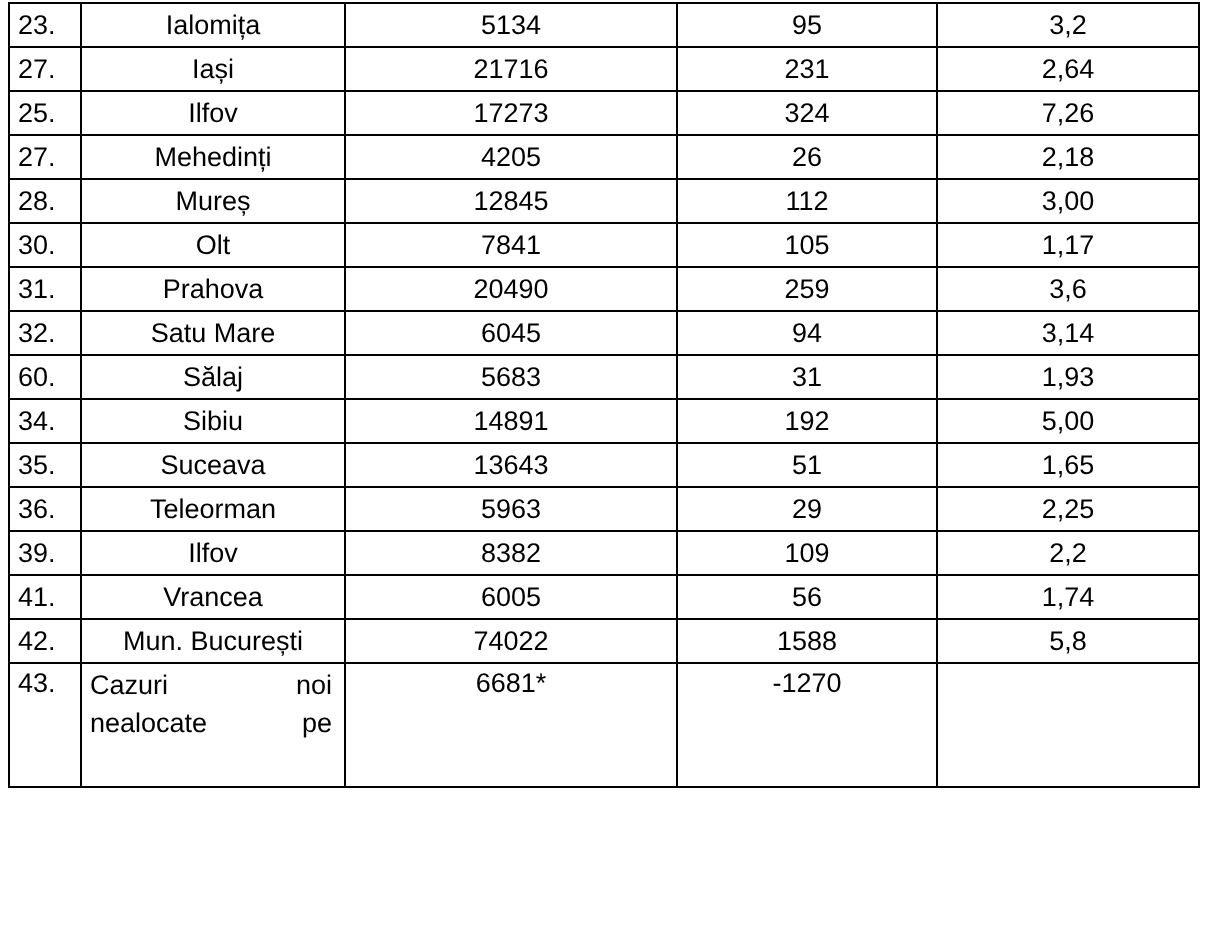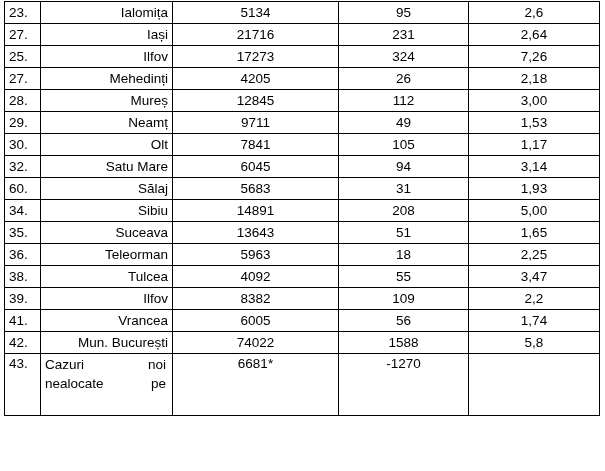--- a/index.html
+++ b/index.html
@@ -41,21 +41,21 @@
   col.c-name { width: 132px; }
   col.c-v1 { width: 166px; }
   col.c-v2 { width: 130px; }
   col.c-v3 { width: 131px; }
 
   td.idx {
     text-align: left;
     padding-left: 6px;
   }
   td.name {
-    text-align: right;
+    text-align: center;
     padding-left: 6px;
   }
   td.num {
     text-align: center;
   }
   
   tr.tall td {
     height: 60px;
     vertical-align: top;
     white-space: normal;
@@ -88,21 +88,21 @@
       <col class="c-v1">
       <col class="c-v2">
       <col class="c-v3">
     </colgroup>
     <tbody>
       <tr>
         <td class="idx">23.</td>
         <td class="name">Ialomița</td>
         <td class="num">5134</td>
         <td class="num">95</td>
-        <td class="num">2,6</td>
+        <td class="num">3,2</td>
       </tr>
       <tr>
         <td class="idx">27.</td>
         <td class="name">Iași</td>
         <td class="num">21716</td>
         <td class="num">231</td>
         <td class="num">2,64</td>
       </tr>
       <tr>
         <td class="idx">25.</td>
@@ -119,74 +119,67 @@
         <td class="num">2,18</td>
       </tr>
       <tr>
         <td class="idx">28.</td>
         <td class="name">Mureș</td>
         <td class="num">12845</td>
         <td class="num">112</td>
         <td class="num">3,00</td>
       </tr>
       <tr>
-        <td class="idx">29.</td>
-        <td class="name">Neamț</td>
-        <td class="num">9711</td>
-        <td class="num">49</td>
-        <td class="num">1,53</td>
-      </tr>
-      <tr>
         <td class="idx">30.</td>
         <td class="name">Olt</td>
         <td class="num">7841</td>
         <td class="num">105</td>
         <td class="num">1,17</td>
       </tr>
       <tr>
+        <td class="idx">31.</td>
+        <td class="name">Prahova</td>
+        <td class="num">20490</td>
+        <td class="num">259</td>
+        <td class="num">3,6</td>
+      </tr>
+      <tr>
         <td class="idx">32.</td>
         <td class="name">Satu Mare</td>
         <td class="num">6045</td>
         <td class="num">94</td>
         <td class="num">3,14</td>
       </tr>
       <tr>
         <td class="idx">60.</td>
         <td class="name">Sălaj</td>
         <td class="num">5683</td>
         <td class="num">31</td>
         <td class="num">1,93</td>
       </tr>
       <tr>
         <td class="idx">34.</td>
         <td class="name">Sibiu</td>
         <td class="num">14891</td>
-        <td class="num">208</td>
+        <td class="num">192</td>
         <td class="num">5,00</td>
       </tr>
       <tr>
         <td class="idx">35.</td>
         <td class="name">Suceava</td>
         <td class="num">13643</td>
         <td class="num">51</td>
         <td class="num">1,65</td>
       </tr>
       <tr>
         <td class="idx">36.</td>
         <td class="name">Teleorman</td>
         <td class="num">5963</td>
-        <td class="num">18</td>
+        <td class="num">29</td>
         <td class="num">2,25</td>
-      </tr>
-      <tr>
-        <td class="idx">38.</td>
-        <td class="name">Tulcea</td>
-        <td class="num">4092</td>
-        <td class="num">55</td>
-        <td class="num">3,47</td>
       </tr>
       <tr>
         <td class="idx">39.</td>
         <td class="name">Ilfov</td>
         <td class="num">8382</td>
         <td class="num">109</td>
         <td class="num">2,2</td>
       </tr>
       <tr>
         <td class="idx">41.</td>

